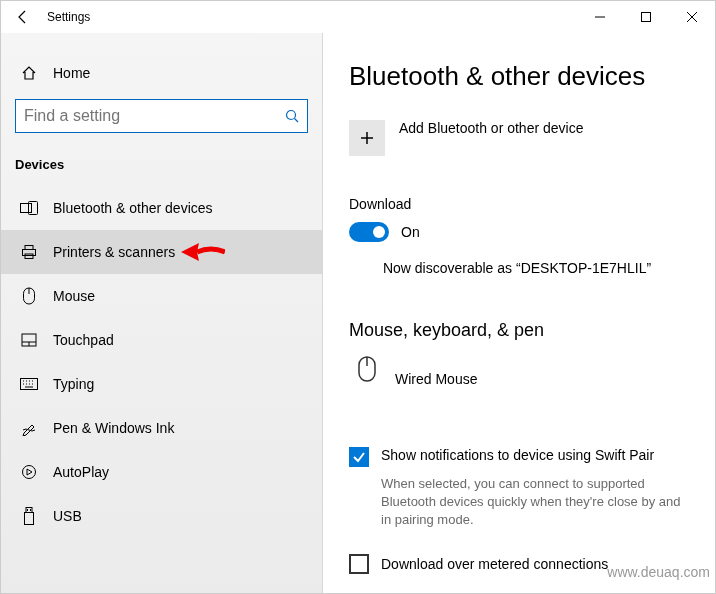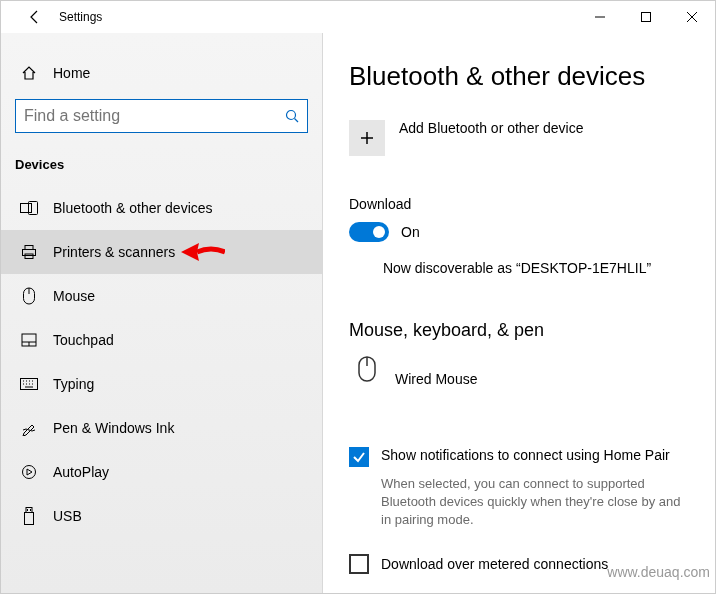--- a/index.html
+++ b/index.html
@@ -1,18 +1,18 @@
 <!DOCTYPE html>
 <html><head>
 <meta charset="utf-8">
 <style>
 * { box-sizing: border-box; margin: 0; padding: 0; font-family: "Segoe UI", Arial, sans-serif; }
 body { width: 716px; height: 594px; overflow: hidden; background: #fff; position: relative; }
 .window { display: flex; flex-direction: column; height: 100%; border: 1px solid #ccc; }
-.titlebar { display: flex; align-items: center; height: 32px; padding-left: 20px; }
+.titlebar { display: flex; align-items: center; height: 32px; padding-left: 8px; }
 .titlebar .back { width: 28px; height: 28px; display: flex; align-items: center; justify-content: center; cursor: pointer; }
 .titlebar .title { font-size: 12px; margin-left: 10px; color: #000; }
 .titlebar .spacer { flex: 1; }
 .sysbtn { width: 46px; height: 32px; display: flex; align-items: center; justify-content: center; cursor: pointer; }
 .body { display: flex; flex: 1; min-height: 0; }
 .sidebar { width: 322px; background: linear-gradient(180deg, #f5f5f5 0%, #ebebeb 100%); padding-top: 20px; display: flex; flex-direction: column; border-right: 1px solid #d8d8d8; }
 .home-row { display: flex; align-items: center; height: 40px; padding-left: 18px; cursor: pointer; }
 .home-row .icon { width: 20px; display: flex; justify-content: center; }
 .home-row .label { margin-left: 14px; font-size: 14px; }
 .search-wrap { padding: 6px 14px 18px 14px; }
@@ -233,21 +233,21 @@
         </span>
         <span class="device-label">Wired Mouse</span>
       </div>
 
       <div class="check-row">
         <div class="checkbox">
           <svg width="14" height="14" viewBox="0 0 14 14">
               <path d="M2 7 L6 11 L12 3" stroke="#fff" stroke-width="2" fill="none"></path>
             </svg>
         </div>
-        <div class="check-label">Show notifications to connect using Home Pair</div>
+        <div class="check-label">Show notifications to device using Swift Pair</div>
       </div>
       <div class="check-desc">When selected, you can connect to supported Bluetooth devices quickly when they're close by and in pairing mode.</div>
 
       <div class="empty-check-row">
         <div class="empty-check"></div>
         <div class="check-label" style="margin-left:12px">Download over metered connections</div>
       </div>
     </div>
   </div>
 </div>

